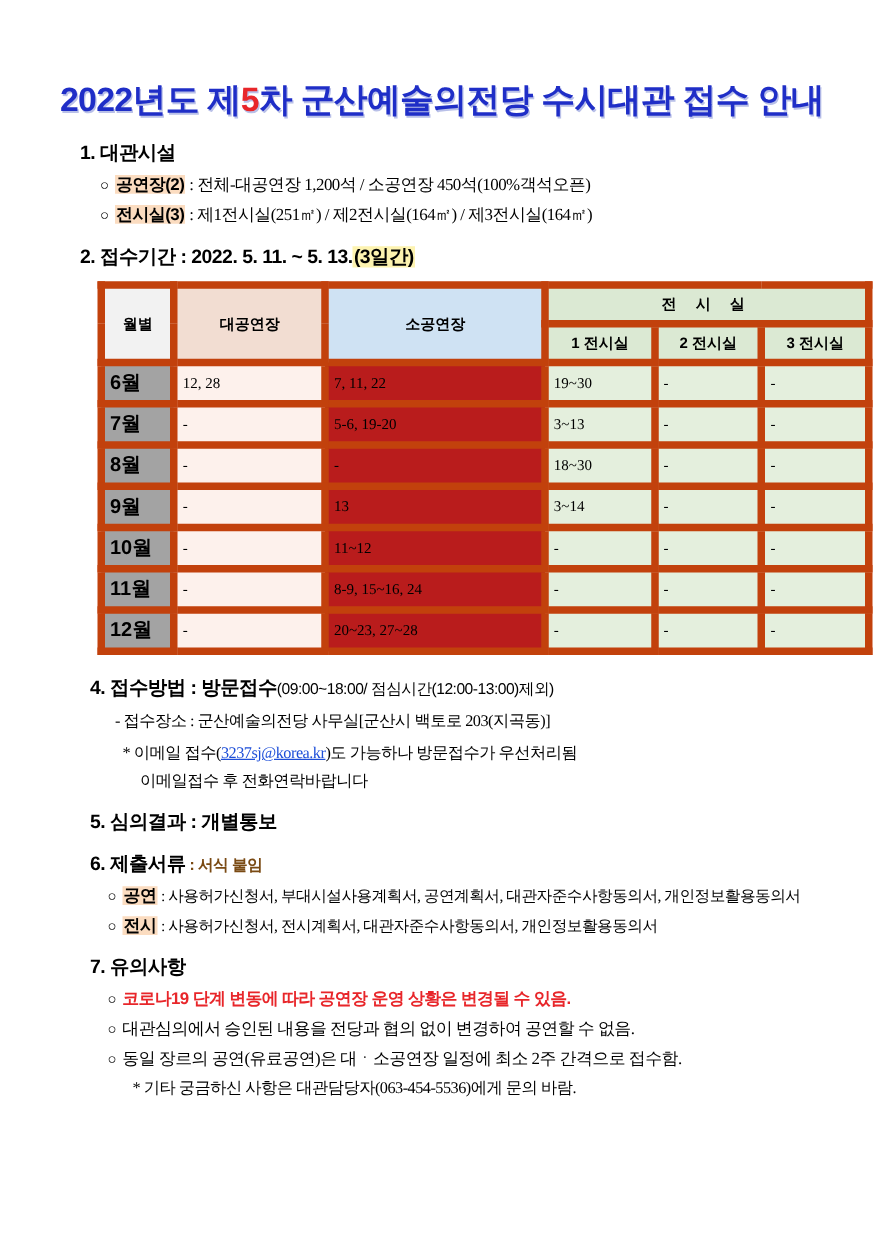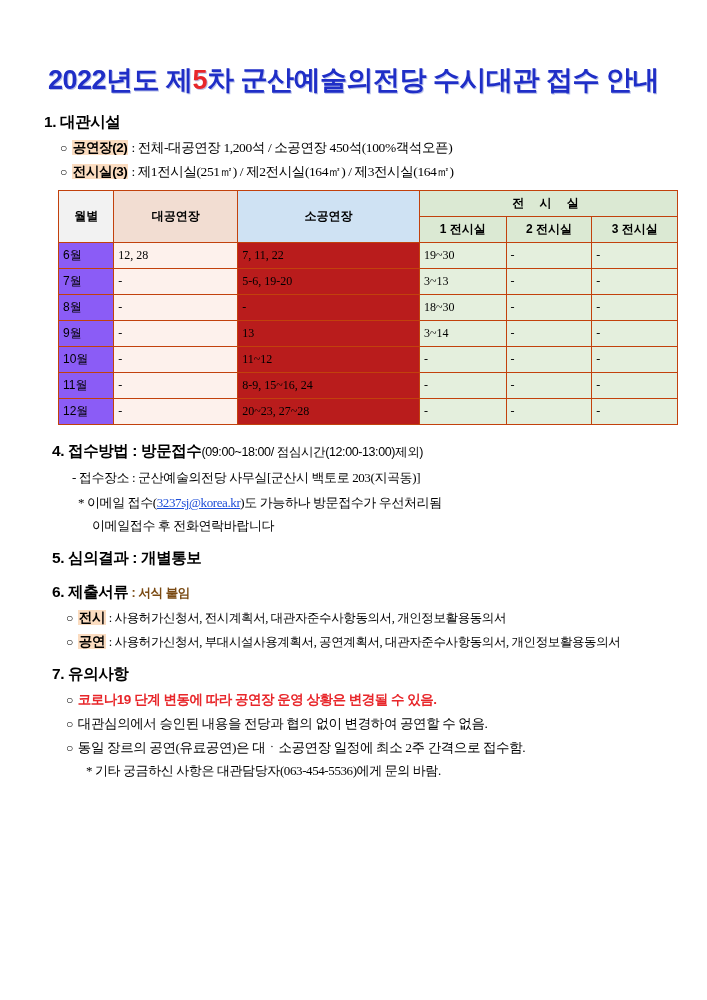--- a/index.html
+++ b/index.html
@@ -30,21 +30,21 @@
     color: #1f2ec7;
     letter-spacing: -0.5px;
     margin: 62px 0 0 0;
     text-shadow: 1px 1px 0 #b9c0e8;
     white-space: nowrap;
   }
   .title .red {
     color: #e8262a;
   }
   .content {
-    padding: 0 32px 0 44px;
+    padding: 0 32px 0 64px;
   }
   .sec-head {
     font-family: "Liberation Sans", sans-serif;
     font-weight: bold;
     font-size: 15.5px;
     margin-top: 14px;
     letter-spacing: -0.4px;
     white-space: nowrap;
   }
   .sec-head .sub {
@@ -85,36 +85,36 @@
   }
 
   table.schedule {
     border-collapse: collapse;
     margin: 9px 0 0 14px;
     width: 620px;
     font-size: 12px;
     font-family: "Liberation Serif", serif;
   }
   table.schedule th, table.schedule td {
-    border: 1px solid #c2410c;
+    border: 6px solid #c2410c;
     padding: 3px 4px;
     height: 19px;
   }
   table.schedule th {
     font-family: "Liberation Sans", sans-serif;
     font-weight: bold;
     font-size: 12px;
   }
   th.c-month { background: #f2f2f2; width: 48px; }
   th.c-big   { background: #f2ddd2; width: 120px; }
   th.c-small { background: #cfe2f3; width: 180px; }
   th.c-exh   { background: #dbe9d3; }
   th.c-exh-sub { background: #dbe9d3; width: 80px; font-size: 11px;}
   th.letterspace { letter-spacing: 6px; }
-  td.m  { background: #8b5cf6; font-family: "Liberation Sans", sans-serif; font-weight: normal; font-size: 12px;}
+  td.m  { background: #a3a3a3; font-family: "Liberation Sans", sans-serif; font-weight: bold; font-size: 16px;}
   td.b  { background: #fdf1ec; }
   td.s  { background: #b91c1c; text-align: left; padding-left: 8px; }
   td.e  { background: #e4efdd; }
 
   .sub-line {
     margin-top: 7px;
     margin-left: 28px;
     font-size: 13px;
     letter-spacing: -0.4px;
     white-space: nowrap;
@@ -161,20 +161,24 @@
       <span>1.</span>
       <span>대관시설</span>
     </div>
     <div class="bullet-row">
       <span class="circ">○</span><span class="hl-orange">공연장(2)</span><span> : 전체-대공연장 1,200석 / 소공연장 450석(100%객석오픈)</span>
     </div>
     <div class="bullet-row">
       <span class="circ">○</span><span class="hl-orange">전시실(3)</span><span> : 제1전시실(251㎡) / 제2전시실(164㎡) / 제3전시실(164㎡)</span>
     </div>
 
+    <div class="sec-head">
+      <span>2.</span>
+      <span>접수기간 : 2022. 5. 11. ~ 5. 13.</span><span class="hl-yellow">(3일간)</span>
+    </div>
 
 
     <table class="schedule">
       <thead>
         <tr>
           <th class="c-month" rowspan="2">월별</th>
           <th class="c-big" rowspan="2">대공연장</th>
           <th class="c-small" rowspan="2">소공연장</th>
           <th class="c-exh letterspace" colspan="3">전 시 실</th>
         </tr>
@@ -257,24 +261,24 @@
     <div class="sec-head" style="margin-top:13px; margin-left:8px;">
       <span>5.</span>
       <span>심의결과 : 개별통보</span>
     </div>
 
     <div class="sec-head" style="margin-top:13px; margin-left:8px;">
       <span>6.</span>
       <span>제출서류</span><span class="sub"> : 서식 붙임</span>
     </div>
     <div class="bullet-row" style="margin-left:22px; font-size:12.5px;">
+      <span class="circ">○</span><span class="hl-orange">공연</span><span> : 사용허가신청서, 부대시설사용계획서, 공연계획서, 대관자준수사항동의서, 개인정보활용동의서</span>
+    </div>
+    <div class="bullet-row" style="margin-left:22px; font-size:12.5px;">
       <span class="circ">○</span><span class="hl-orange">전시</span><span> : 사용허가신청서, 전시계획서, 대관자준수사항동의서, 개인정보활용동의서</span>
-    </div>
-    <div class="bullet-row" style="margin-left:22px; font-size:12.5px;">
-      <span class="circ">○</span><span class="hl-orange">공연</span><span> : 사용허가신청서, 부대시설사용계획서, 공연계획서, 대관자준수사항동의서, 개인정보활용동의서</span>
     </div>
 
     <div class="sec-head" style="margin-top:13px; margin-left:8px;">
       <span>7.</span>
       <span>유의사항</span>
     </div>
     <div class="bullet-row" style="margin-left:22px;">
       <span class="circ">○</span><span class="note-red">코로나19 단계 변동에 따라 공연장 운영 상황은 변경될 수 있음.</span>
     </div>
     <div class="bullet-row" style="margin-left:22px;">

